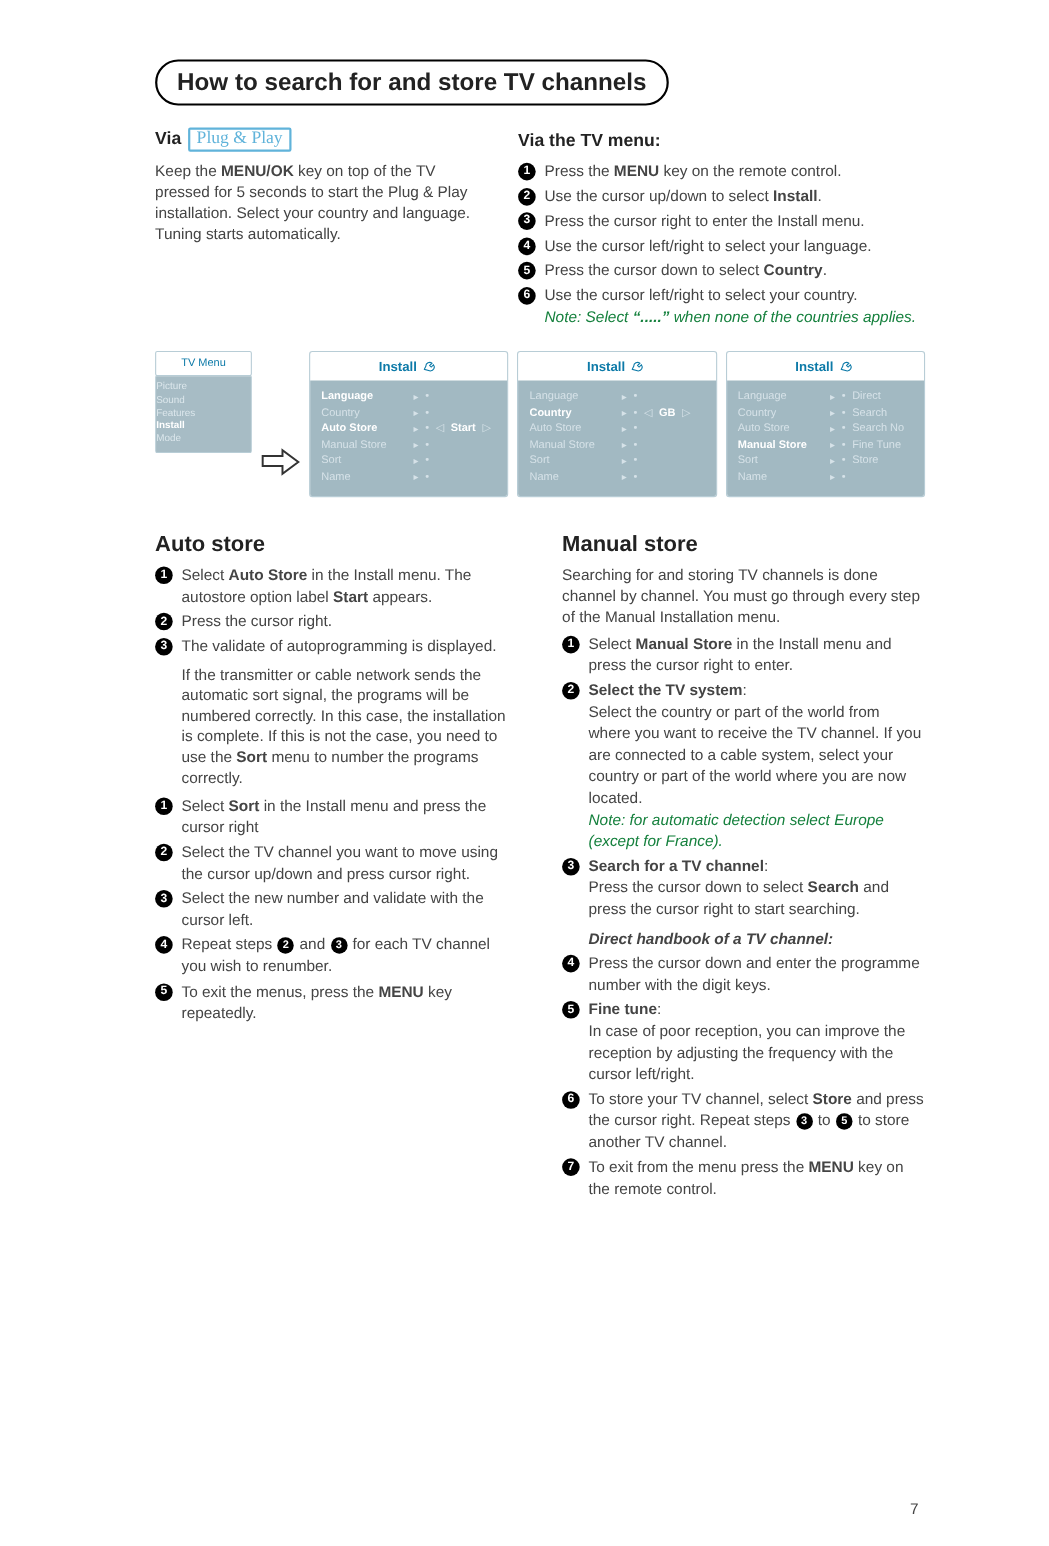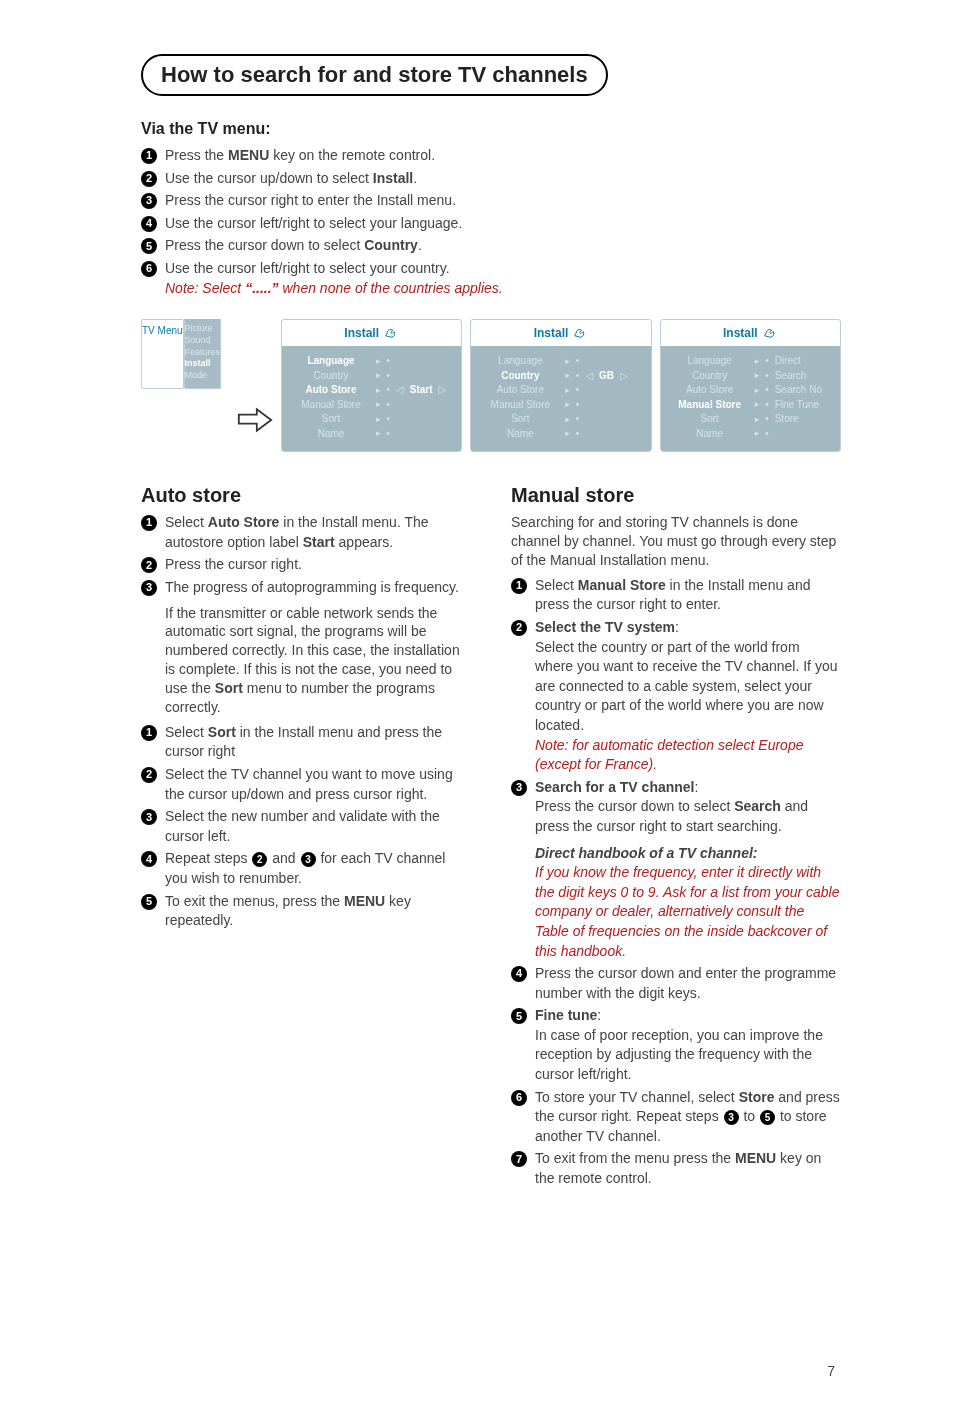--- a/index.html
+++ b/index.html
@@ -9,33 +9,33 @@
 .col{flex:1}
 .via-row{display:flex;align-items:center;gap:6px;margin-bottom:8px}
 .via{font-weight:bold;font-size:16px}
 .via-box{border:2px solid #60b3da;border-radius:2px;padding:0 6px 2px 6px;color:#60b3da;font-family:'Comic Sans MS',cursive;font-size:16px;display:inline-block;line-height:1}
 .para{font-size:14px;color:#444;line-height:1.35;margin:6px 0}
 .subhead{font-weight:bold;font-size:16px;margin:4px 0 8px 0}
 ol.steps{list-style:none;padding:0;margin:0}
 ol.steps li{font-size:14px;color:#444;line-height:1.4;margin:3px 0;display:flex;gap:8px}
 .nc{width:16px;height:16px;border-radius:50%;background:#000;color:#fff;font-size:11px;font-weight:bold;display:inline-flex;align-items:center;justify-content:center;flex:0 0 16px;margin-top:2px}
 .nc-inline{width:15px;height:15px;border-radius:50%;background:#000;color:#fff;font-size:10px;font-weight:bold;display:inline-flex;align-items:center;justify-content:center;vertical-align:middle;margin:0 1px}
-.note{font-style:italic;color:#b91c1c}
+.note{font-style:italic;color:#15803d}
 .menus{display:flex;gap:8px;margin:18px 0 24px 0;align-items:stretch}
-.tvmenu{width:88px;display:flex;flex-direction:row;font-size:9px}
+.tvmenu{width:88px;display:flex;flex-direction:column;font-size:9px}
 .tvmenu .hdr{border:1px solid #b8cdd6;color:#0d7aa8;font-size:10px;text-align:center;padding:5px 0;background:#fff;border-radius:2px}
 .tvmenu .body{background:#a7bcc5;color:#dce7ec;border:1px solid #b8cdd6;border-top:none;padding:4px 0 6px 0;text-align:left;line-height:1.3;border-radius:0 0 2px 2px;position:relative}
 .tvmenu .body .sel{color:#fff;font-weight:bold}
 .arrowbox{display:flex;align-items:flex-end;padding-bottom:18px}
 .arrowbox svg{width:36px;height:28px}
 .panel{flex:1;border:1px solid #b8cdd6;border-radius:3px;display:flex;flex-direction:column}
 .panel .ph{color:#0d7aa8;font-size:12px;font-weight:bold;text-align:center;padding:6px 0;display:flex;align-items:center;justify-content:center;gap:6px}
 .panel .pb{background:#a2b9c2;color:#d6e2e8;font-size:10px;padding:8px 10px 10px 10px;line-height:1.45;border-radius:0 0 2px 2px;flex:1}
 .panel .pb .row2{display:flex;align-items:center;gap:6px}
-.panel .pb .lab{width:78px;text-align:center}
+.panel .pb .lab{width:78px;text-align:left}
 .panel .pb .on{color:#fff;font-weight:bold}
 .panel .pb .val{color:#fff;font-weight:bold}
 .chev{color:#d6e2e8;font-size:9px}
 .dot{color:#d6e2e8}
 .mini-icon{display:inline-block;font-size:10px;color:#d6e2e8}
 h2.sec{font-size:20px;font-weight:bold;margin:8px 0 6px 0;color:#222}
 .bolditalic{font-weight:bold;font-style:italic}
 .pagenum{position:absolute;bottom:30px;right:66px;font-size:14px;color:#444}
 .litxt{flex:1}
 .litxt .indent{margin-top:4px}
@@ -43,20 +43,27 @@
 .tool-icon{width:14px;height:12px}
 </style>
 </head>
 <body>
 
 <div class="page">
 
   <h1 class="header">How to search for and store TV channels</h1>
 
   <div class="row">
+    <div class="col" style="flex:0 0 300px">
+      <div class="via-row">
+        <span class="via">Via</span>
+        <span class="via-box">Plug &amp; Play</span>
+      </div>
+      <p class="para">Keep the <b>MENU/OK</b> key on top of the TV pressed for 5 seconds to start the Plug &amp; Play installation. Select your country and language. Tuning starts automatically.</p>
+    </div>
     <div class="col">
       <div class="subhead">Via the TV menu:</div>
       <ol class="steps" id="right-steps">
           <li>
             <span class="nc">1</span>
             <span class="litxt">Press the <b>MENU</b> key on the remote control.</span>
           </li>
           <li>
             <span class="nc">2</span>
             <span class="litxt">Use the cursor up/down to select <b>Install</b>.</span>
@@ -239,21 +246,21 @@
           <li>
             <span class="nc">1</span>
             <span class="litxt">Select <b>Auto Store</b> in the Install menu. The autostore option label <b>Start</b> appears.</span>
           </li>
           <li>
             <span class="nc">2</span>
             <span class="litxt">Press the cursor right.</span>
           </li>
           <li>
             <span class="nc">3</span>
-            <span class="litxt">The progress of autoprogramming is frequency.</span>
+            <span class="litxt">The validate of autoprogramming is displayed.</span>
           </li>
         </ol>
       <p class="para" style="margin-left:24px">If the transmitter or cable network sends the automatic sort signal, the programs will be numbered correctly. In this case, the installation is complete. If this is not the case, you need to use the <b>Sort</b> menu to number the programs correctly.</p>
 
       <ol class="steps listgap" id="sort-steps">
           <li>
             <span class="nc">1</span>
             <span class="litxt">Select <b>Sort</b> in the Install menu and press the cursor right</span>
           </li>
           <li>
@@ -287,21 +294,21 @@
             <span class="nc">2</span>
             <span class="litxt"><b>Select the TV system</b>:<br>Select the country or part of the world from where you want to receive the TV channel. If you are connected to a cable system, select your country or part of the world where you are now located.<br><span class="note">Note: for automatic detection select Europe (except for France).</span></span>
           </li>
           <li>
             <span class="nc">3</span>
             <span class="litxt"><b>Search for a TV channel</b>:<br>Press the cursor down to select <b>Search</b> and press the cursor right to start searching.</span>
           </li>
           <li>
             <span style="width:16px;flex:0 0 16px"></span>
             <span class="litxt">
-              <div class="indent"><span class="bolditalic">Direct handbook of a TV channel:</span><br><span class="note">If you know the frequency, enter it directly with the digit keys 0 to 9. Ask for a list from your cable company or dealer, alternatively consult the Table of frequencies on the inside backcover of this handbook.</span></div>
+              <div class="indent"><span class="bolditalic">Direct handbook of a TV channel:</span><br></div>
             </span>
           </li>
           <li>
             <span class="nc">4</span>
             <span class="litxt">Press the cursor down and enter the programme number with the digit keys.</span>
           </li>
           <li>
             <span class="nc">5</span>
             <span class="litxt"><b>Fine tune</b>:<br>In case of poor reception, you can improve the reception by adjusting the frequency with the cursor left/right.</span>
           </li>

